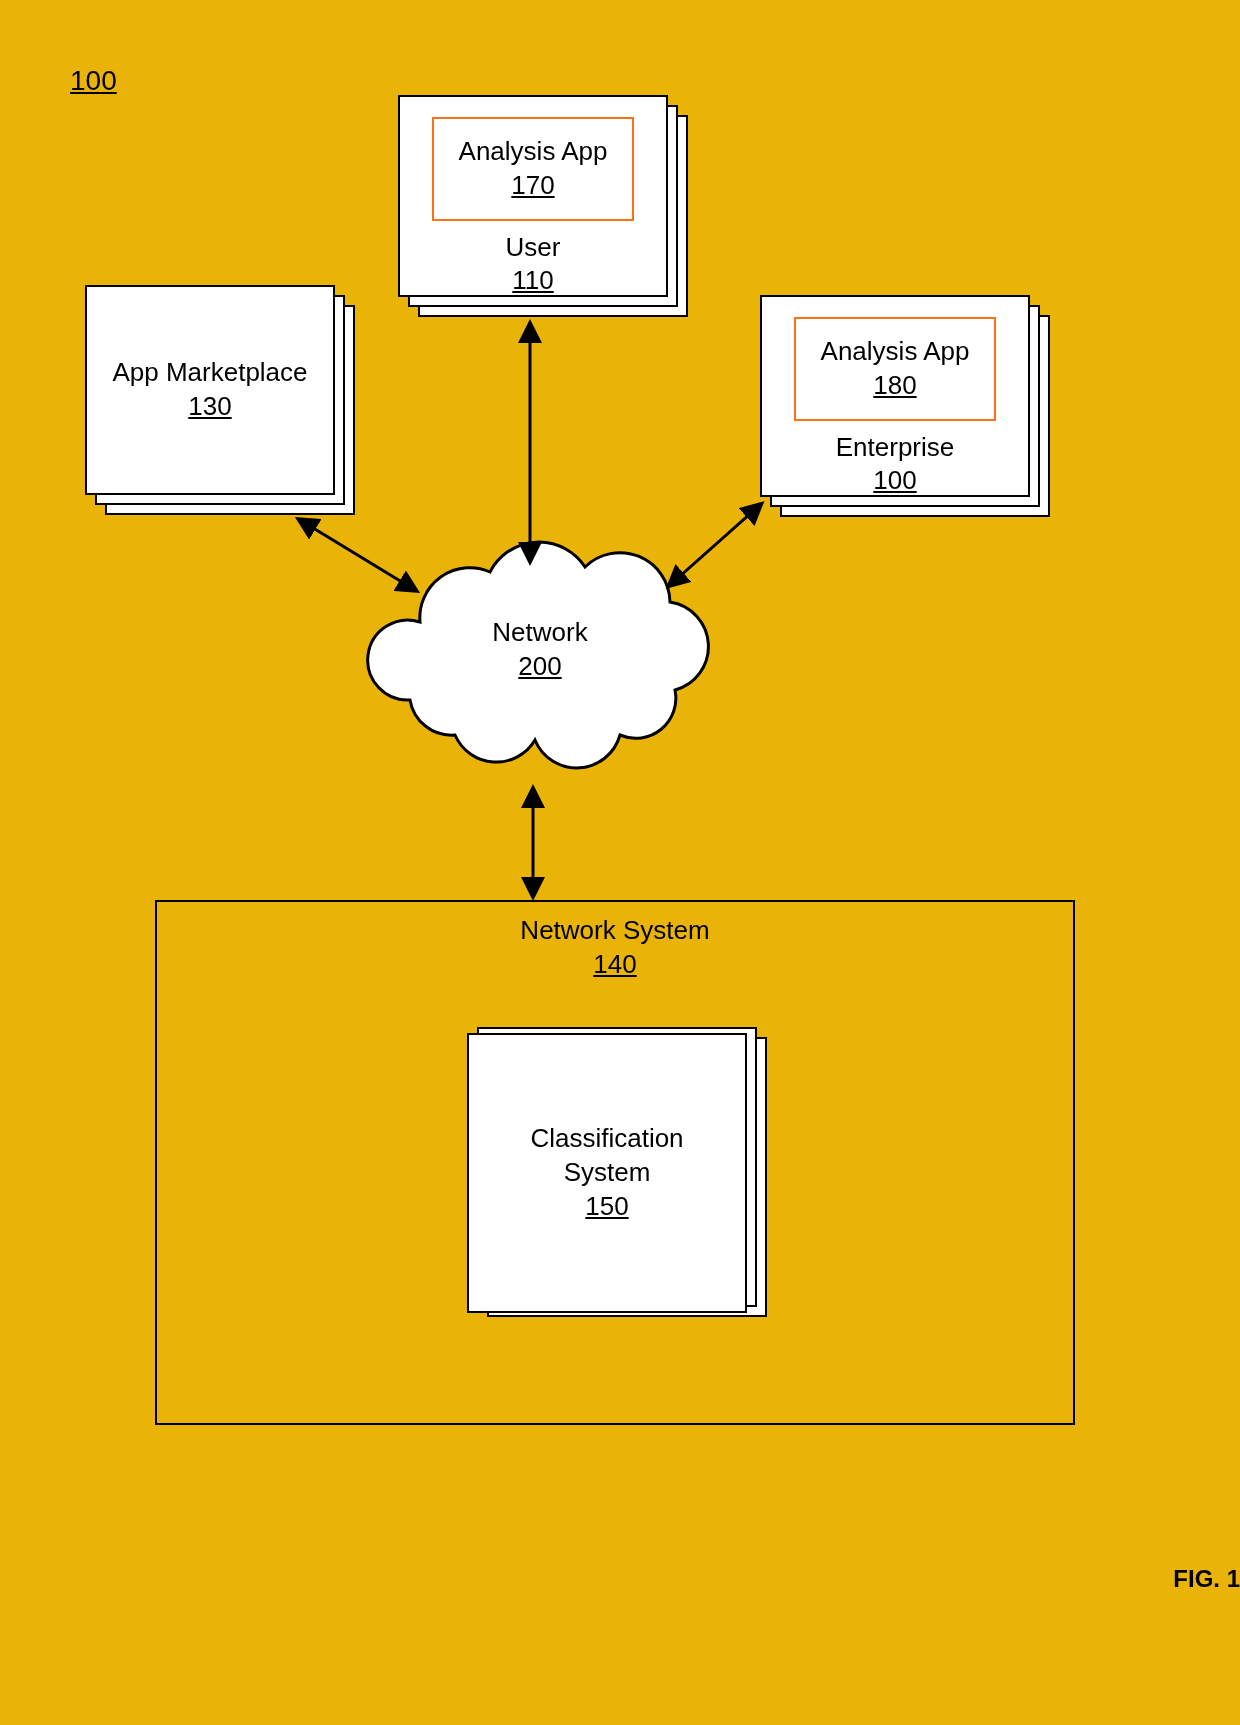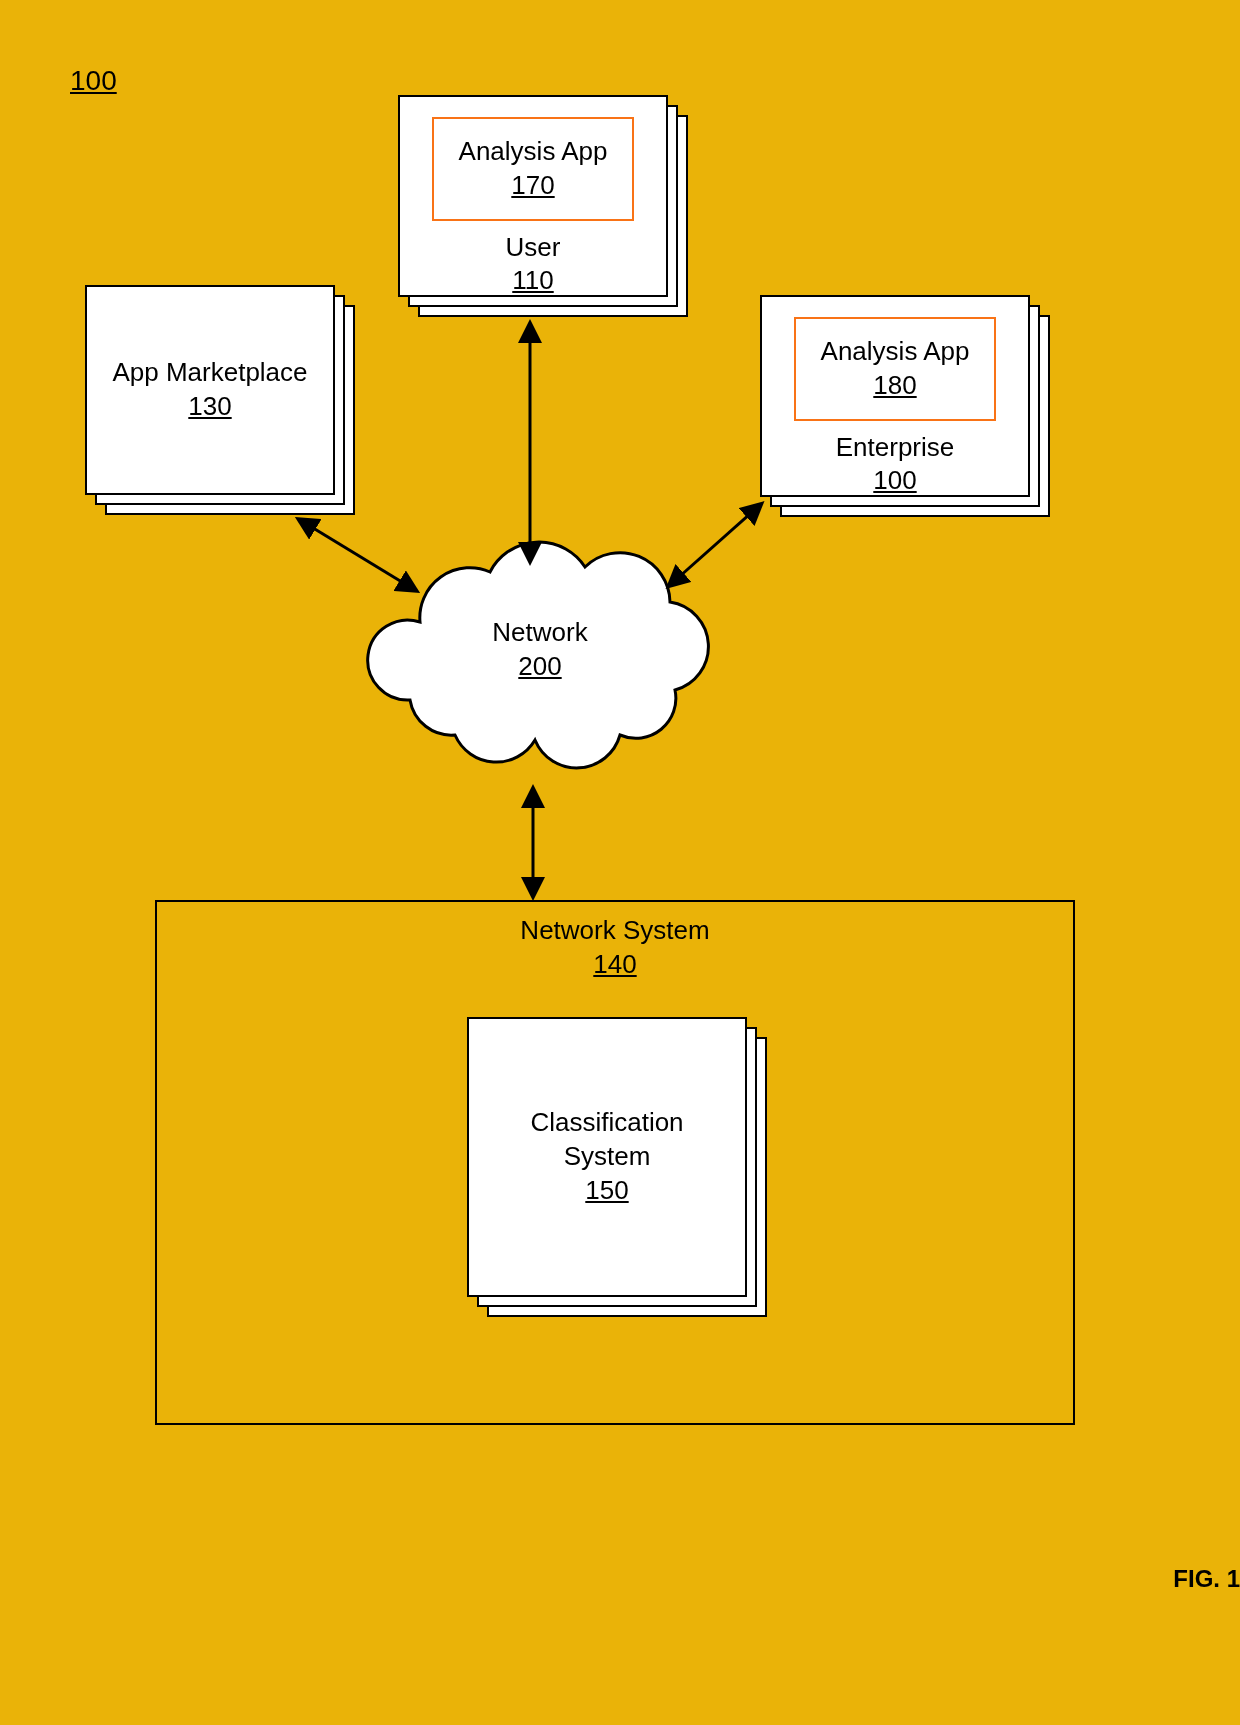--- a/index.html
+++ b/index.html
@@ -190,21 +190,21 @@
 
   <div class="analysis-system">
     <div class="header">
       <div>Network System</div>
       <div class="ref-num">140</div>
     </div>
 
     <div class="stack" style="left:310px; top:115px; width:300px; height:300px;">
       <div class="layer" style="left:20px; top:20px; width:280px; height:280px;"></div>
       <div class="layer" style="left:10px; top:10px; width:280px; height:280px;"></div>
-      <div class="layer" style="left:0; top:0; width:280px; height:280px;">
+      <div class="layer" style="left:0; top:16px; width:280px; height:280px;">
         <div class="content">
           <div>Classification</div>
           <div>System</div>
           <div class="ref-num">150</div>
         </div>
       </div>
     </div>
   </div>
 
   <svg class="arrows">

